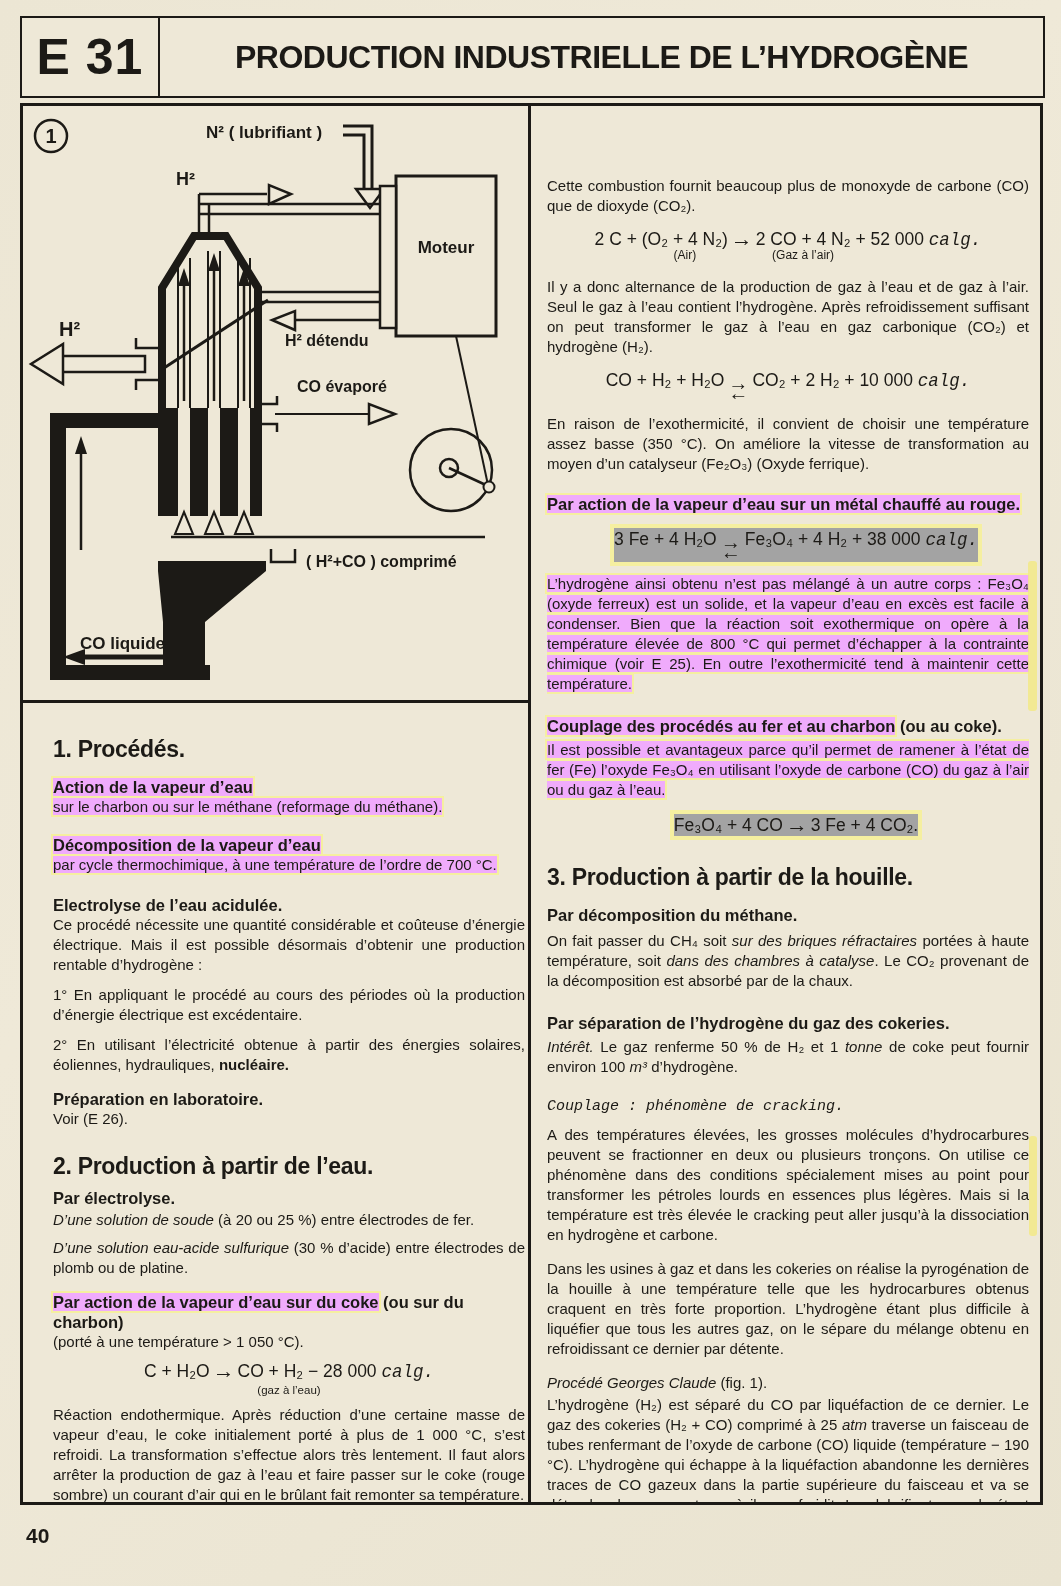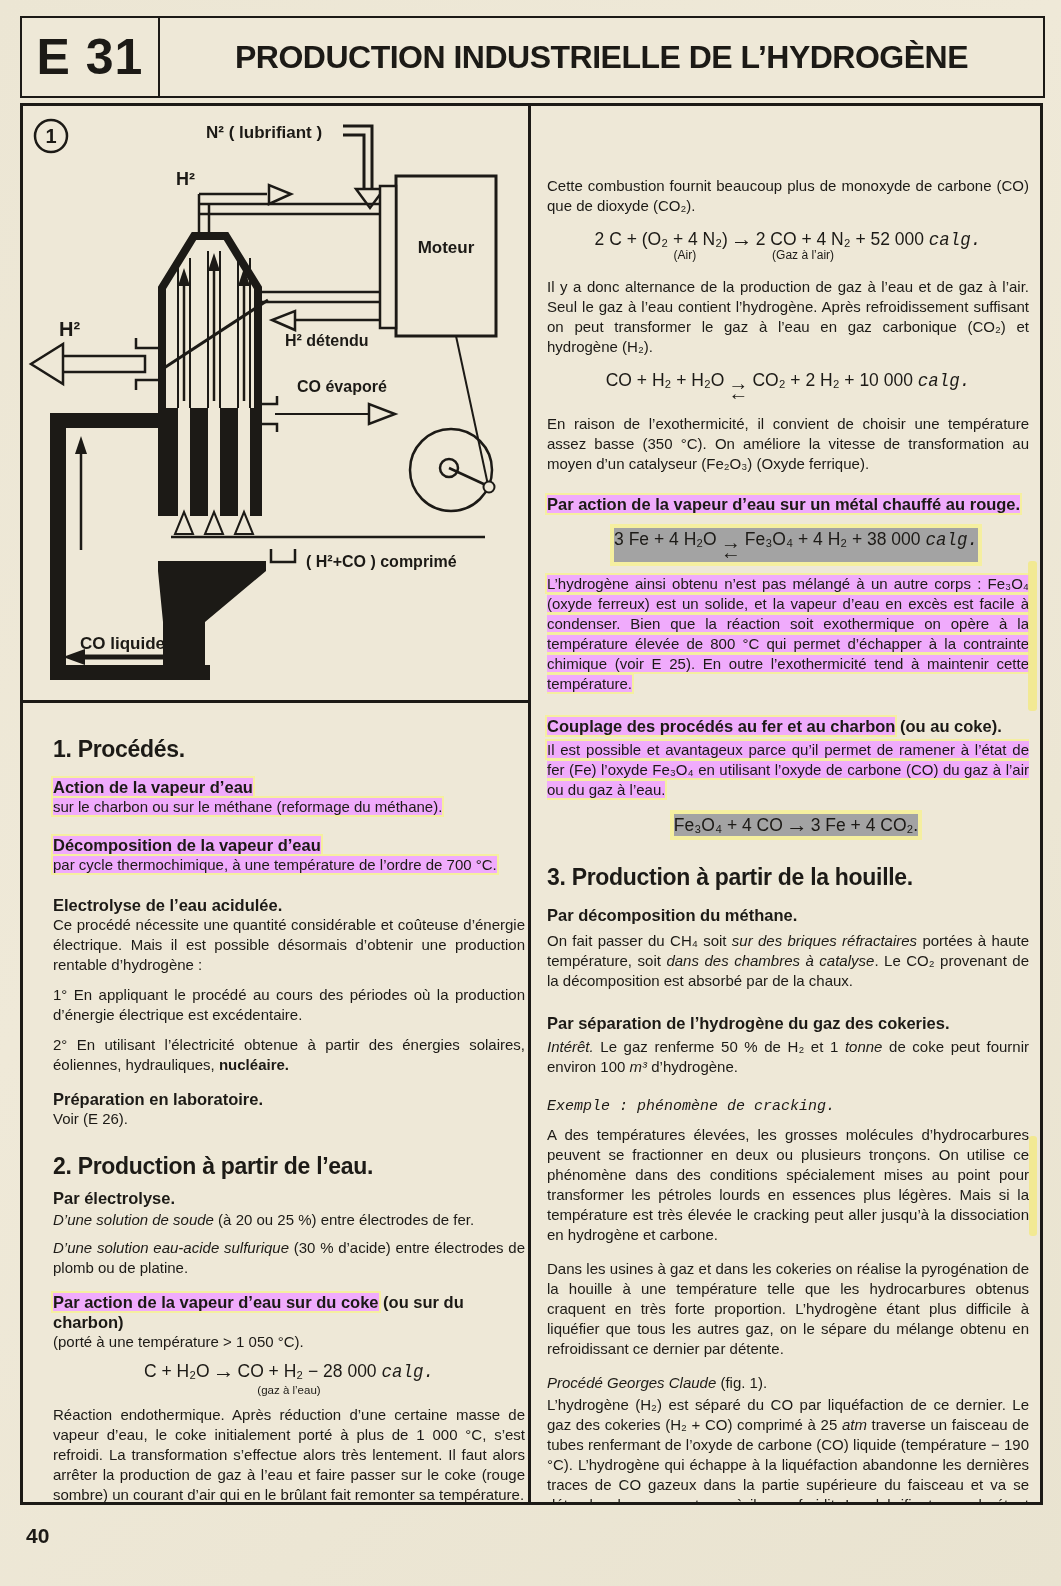--- a/index.html
+++ b/index.html
@@ -261,21 +261,21 @@
     </div>
 
     <div class="h2s mt26 mb8">3.  Production à partir de la houille.</div>
 
     <p class="h3 mt14">Par décomposition du méthane.</p>
     <p class="body-txt mt6"><span>On fait passer du CH₄ soit </span><span class="rt-i">sur des briques réfractaires</span><span> portées à haute température, soit </span><span class="rt-i">dans des chambres à catalyse</span><span>. Le CO₂ provenant de la décomposition est absorbé par de la chaux.</span></p>
 
     <p class="h3 mt22">Par séparation de l’hydrogène du gaz des cokeries.</p>
     <p class="body-txt mt4"><span class="rt-i">Intérêt.</span><span> Le gaz renferme 50 % de H₂ et 1 </span><span class="rt-i">tonne</span><span> de coke peut fournir environ 100 </span><span class="rt-i">m³</span><span> d’hydrogène.</span></p>
 
-    <p class="body-txt it mt20">Exemple : phénomène de cracking.</p>
+    <p class="body-txt it mt20">Couplage : phénomène de cracking.</p>
     <p class="body-txt mt8">A des températures élevées, les grosses molécules d’hydrocarbures peuvent se fractionner en deux ou plusieurs tronçons. On utilise ce phénomène dans des conditions spécialement mises au point pour transformer les pétroles lourds en essences plus légères. Mais si la température est très élevée le cracking peut aller jusqu’à la dissociation en hydrogène et carbone.</p>
 
     <p class="body-txt mt14">Dans les usines à gaz et dans les cokeries on réalise la pyrogénation de la houille à une température telle que les hydrocarbures obtenus craquent en très forte proportion. L’hydrogène étant plus difficile à liquéfier que tous les autres gaz, on le sépare du mélange obtenu en refroidissant ce dernier par détente.</p>
 
     <p class="body-txt mt14"><span class="rt-i">Procédé Georges Claude</span><span> (fig. 1).</span></p>
     <p class="body-txt mt2"><span>L’hydrogène (H₂) est séparé du CO par liquéfaction de ce dernier. Le gaz des cokeries (H₂ + CO) comprimé à 25 </span><span class="rt-i">atm</span><span> traverse un faisceau de tubes renfermant de l’oxyde de carbone (CO) liquide (température − 190 °C). L’hydrogène qui échappe à la liquéfaction abandonne les dernières traces de CO gazeux dans la partie supérieure du faisceau et va se détendre dans un moteur où il se refroidit. Les lubrifiants usuels étant gelés à la température de fonctionnement du moteur il faut graisser ce dernier avec de l’azote (N₂).</span></p>
   </div>
 
   <div class="smudge sm1"></div>
   <div class="smudge sm2"></div>

